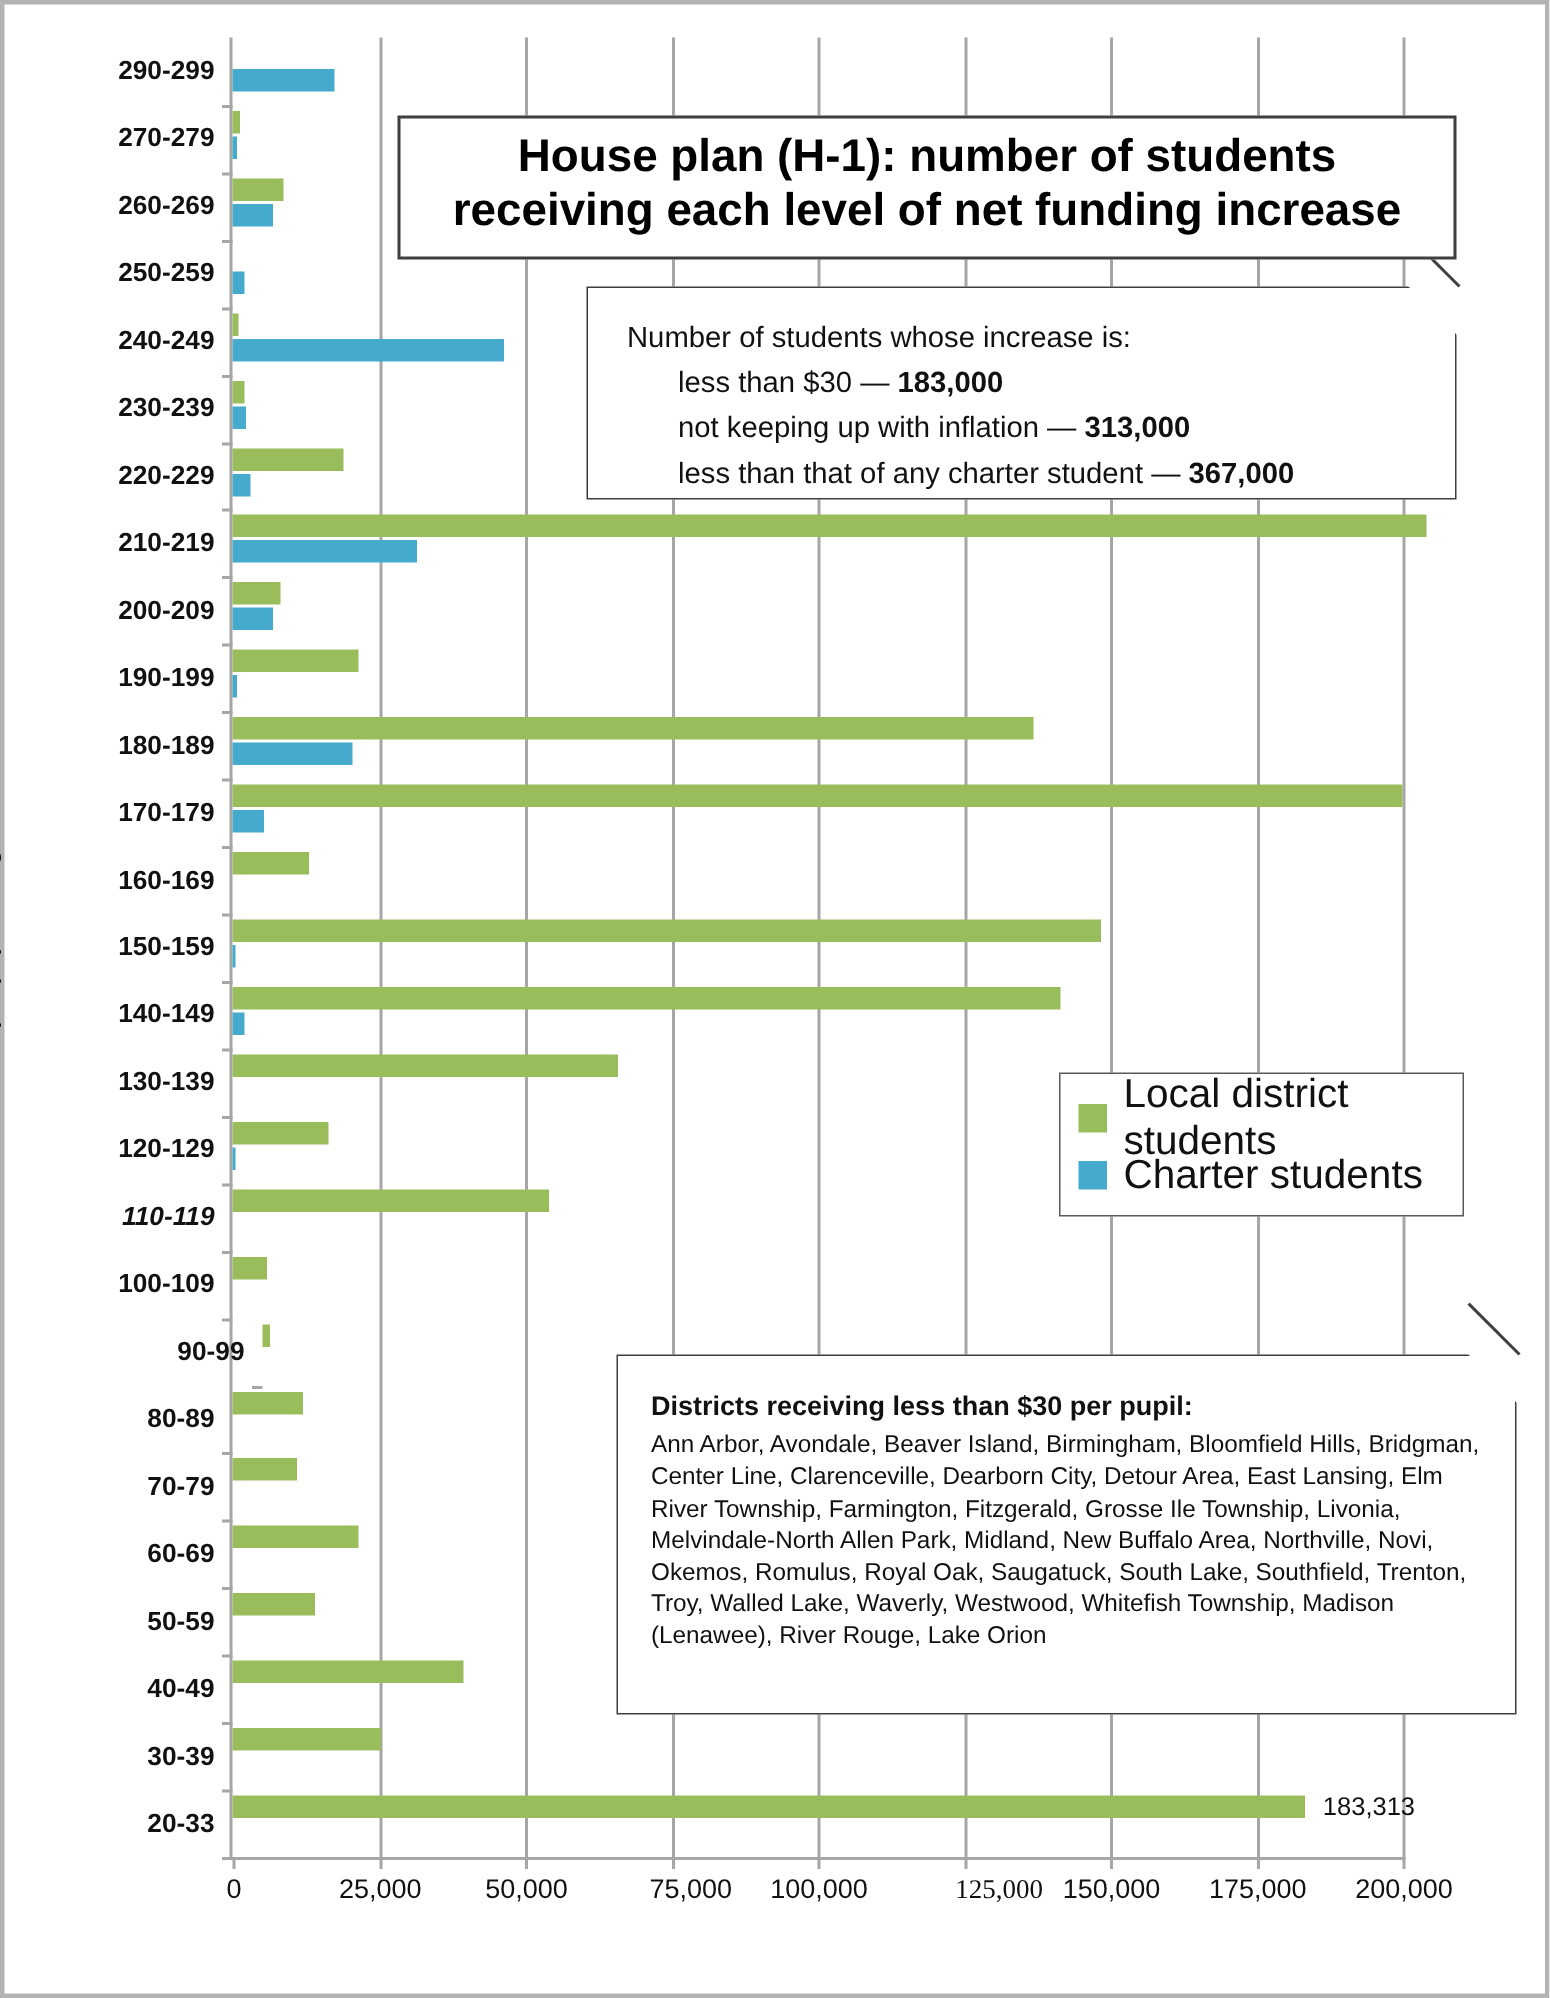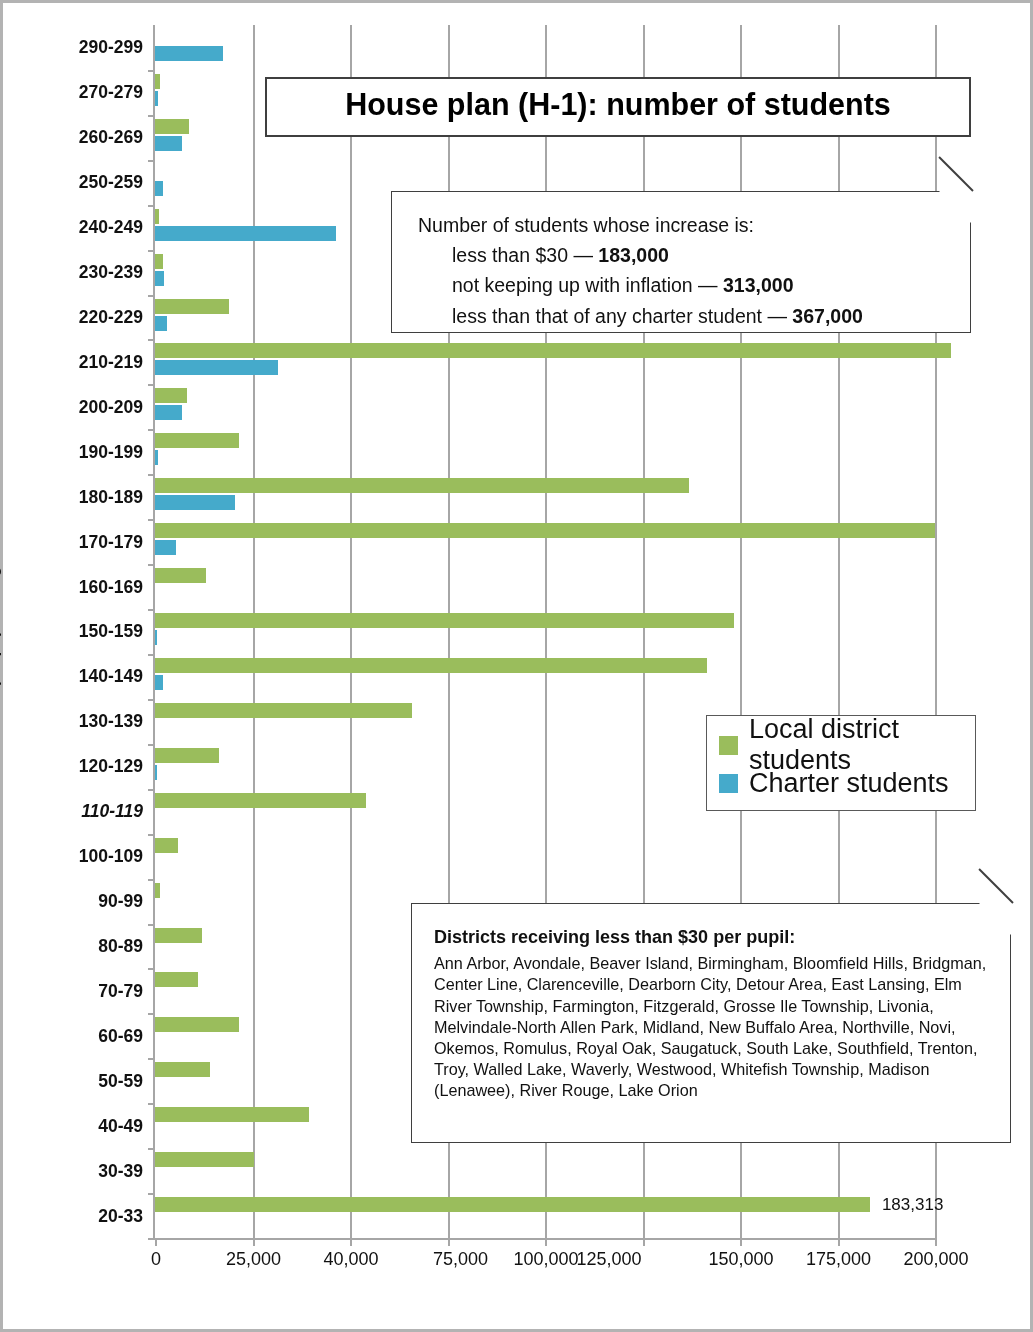--- a/index.html
+++ b/index.html
@@ -263,21 +263,21 @@
         <div class="row" style="top: 763.741px; height: 44.9259px; font-style: italic;">
           <div class="tickmark" style="top: 44.9259px;"></div>
           <div class="cat-label" style="top: 22.463px;">110-119</div>
           <div class="bar green" style="width: 210.6px; background: rgb(154, 189, 92);"></div>
         </div>
         <div class="row" style="top: 808.667px; height: 44.9259px;">
           <div class="tickmark" style="top: 44.9259px;"></div>
           <div class="cat-label" style="top: 22.463px;">100-109</div>
           <div class="bar green" style="width: 23.4px; background: rgb(154, 189, 92);"></div>
         </div>
-        <div class="row" style="top: 853.593px; height: 44.9259px;">
+        <div class="row" style="top: 853.593px; height: 44.9259px; margin-left: 20px;">
           <div class="tickmark" style="top: 44.9259px;"></div>
           <div class="cat-label" style="top: 22.463px;">90-99</div>
           <div class="bar green" style="width: 4.68px; background: rgb(154, 189, 92);"></div>
         </div>
         <div class="row" style="top: 898.519px; height: 44.9259px;">
           <div class="tickmark" style="top: 44.9259px;"></div>
           <div class="cat-label" style="top: 22.463px;">80-89</div>
           <div class="bar green" style="width: 46.8px; background: rgb(154, 189, 92);"></div>
         </div>
         <div class="row" style="top: 943.444px; height: 44.9259px;">
@@ -313,37 +313,38 @@
         </div>
       </div>
   </div>
 
   <div id="xticks">
       <div class="xtick" style="left: 152px;"></div>
       <div class="xtick-label" style="left: 153px;">0</div>
       <div class="xtick" style="left: 249.5px;"></div>
       <div class="xtick-label" style="left: 250.5px;">25,000</div>
       <div class="xtick" style="left: 347px;"></div>
-      <div class="xtick-label" style="left: 348px;">40,000</div>
+      <div class="xtick-label" style="left: 348px;">50,000</div>
       <div class="xtick" style="left: 444.5px;"></div>
       <div class="xtick-label" style="left: 445.5px; margin-left: 12px;">75,000</div>
       <div class="xtick" style="left: 542px;"></div>
       <div class="xtick-label" style="left: 543px;">100,000</div>
       <div class="xtick" style="left: 639.5px;"></div>
-      <div class="xtick-label" style="left: 606px;">125,000</div>
+      <div class="xtick-label" style="left: 663px; font-family: Liberation Serif, serif;">125,000</div>
       <div class="xtick" style="left: 737px;"></div>
       <div class="xtick-label" style="left: 738px;">150,000</div>
       <div class="xtick" style="left: 834.5px;"></div>
       <div class="xtick-label" style="left: 835.5px;">175,000</div>
       <div class="xtick" style="left: 932px;"></div>
       <div class="xtick-label" style="left: 933px;">200,000</div>
     </div>
 
   <div id="title-box">
     <div>House plan (H-1): number of students</div>
+    <div>receiving each level of net funding increase</div>
   </div>
 
   <div class="callout" id="callout-summary">
     <div class="foldmask"></div>
     <div class="foldline"></div>
     <div>Number of students whose increase is:</div>
     <div class="indent">
       <span>less than $30  —</span>
       <b>183,000</b>
     </div>

